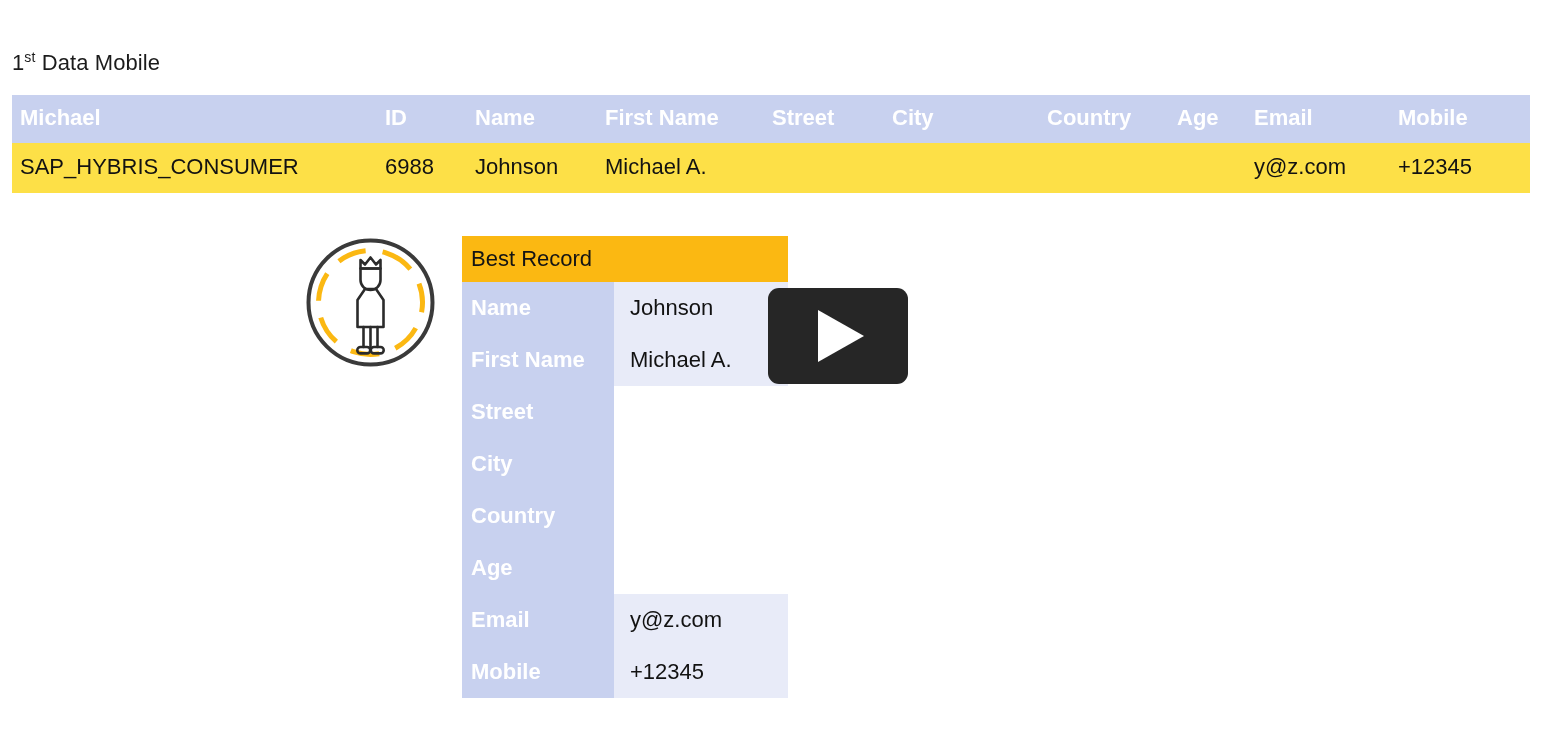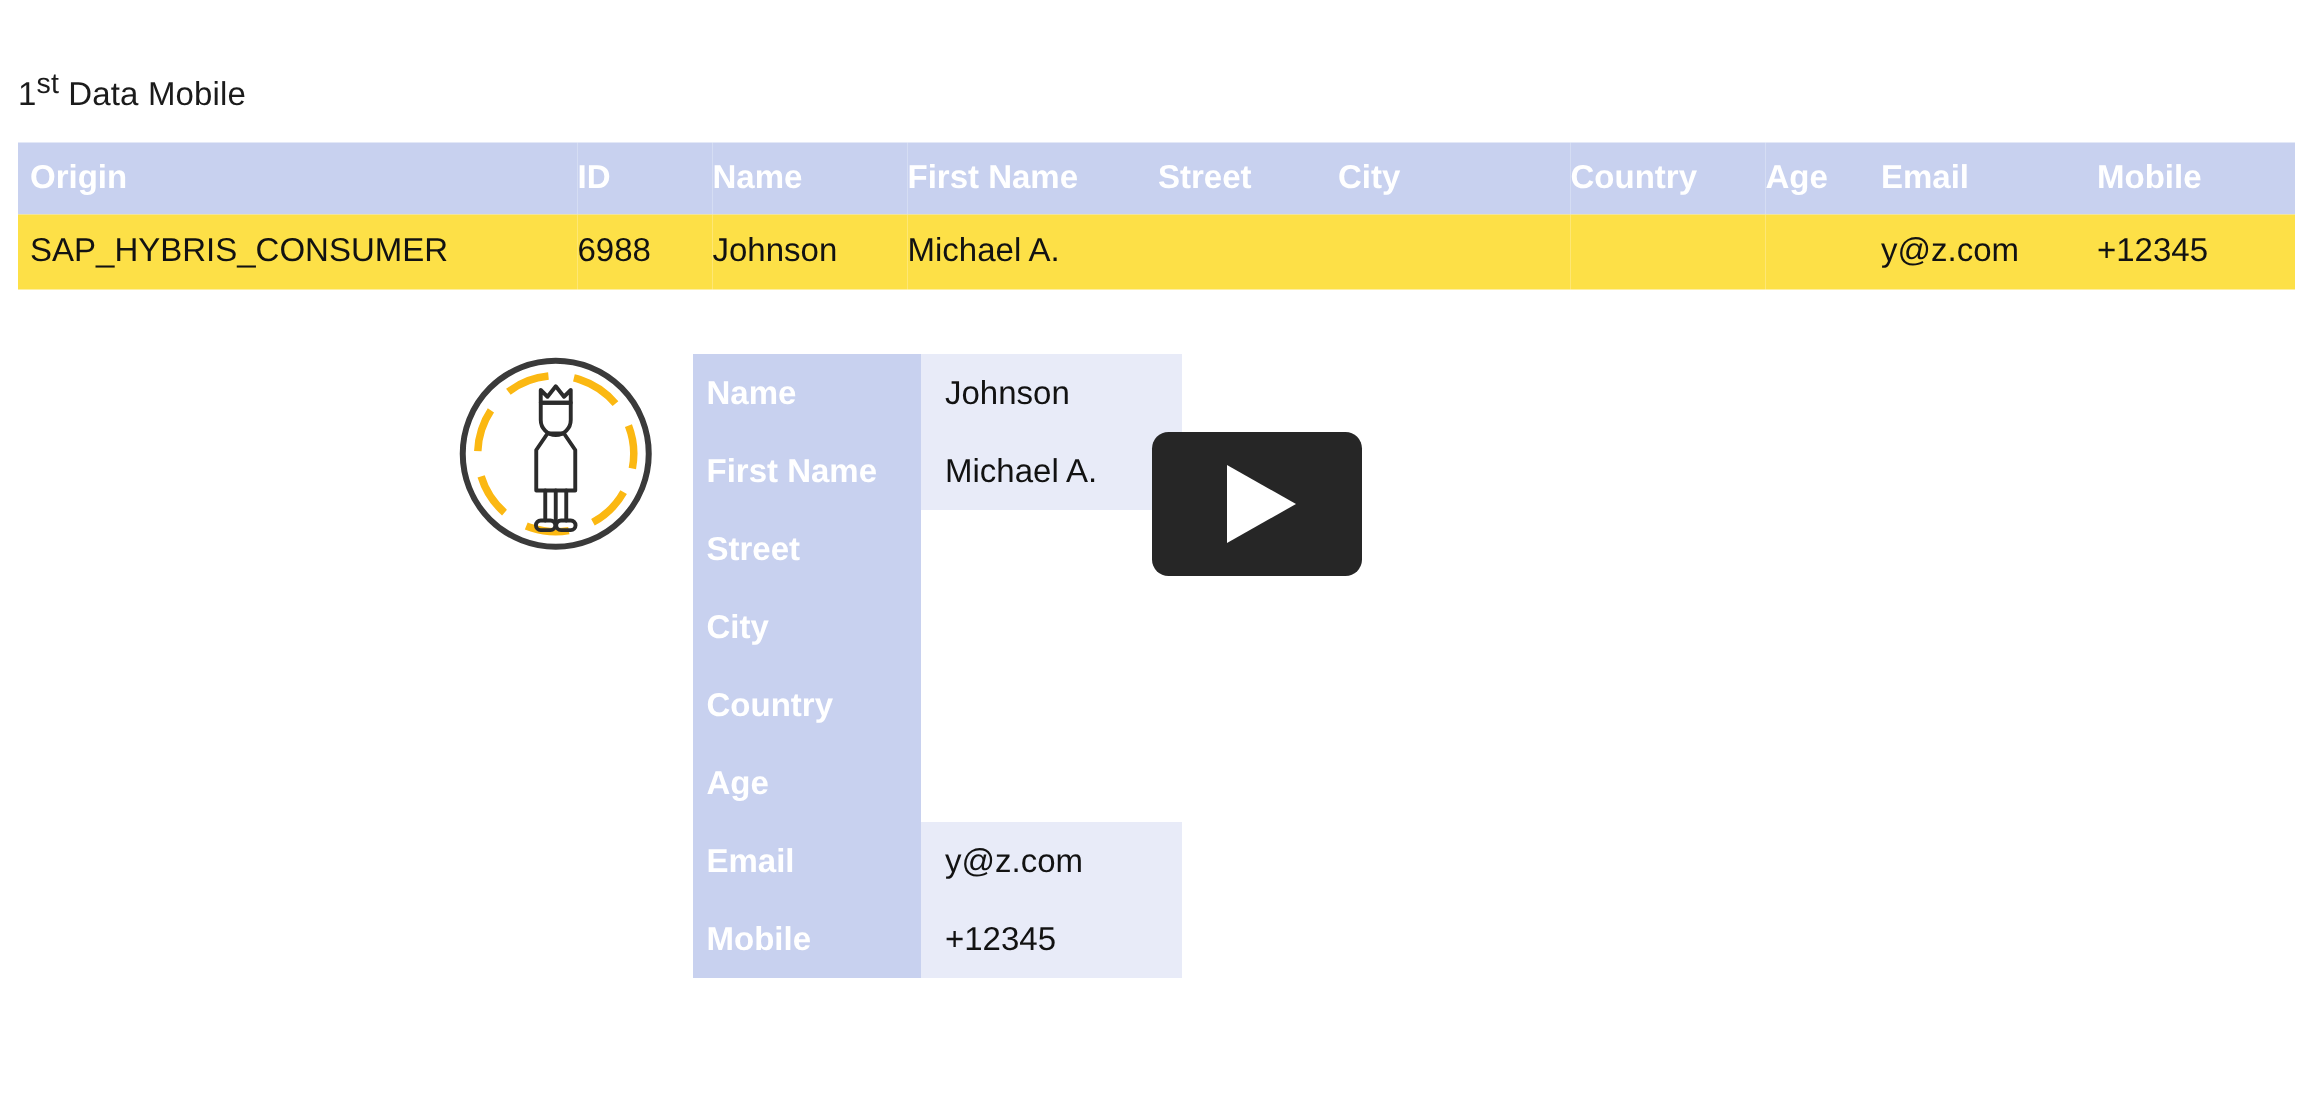--- a/index.html
+++ b/index.html
@@ -20,21 +20,21 @@
   .section-title {
     position: absolute;
     left: 12px;
     top: 50px;
     font-size: 22px;
     color: #1b1b1b;
     letter-spacing: 0.1px;
     white-space: nowrap;
   }
   .section-title sup {
-    font-size: 19px;
+    font-size: 14px;
     vertical-align: super;
     line-height: 0;
   }
 
   
   .record-table {
     position: absolute;
     left: 12px;
     top: 95px;
     width: 1510px;
@@ -157,21 +157,21 @@
 </head>
 <body>
 
 <div class="section-title">
   <span>1</span><sup>st</sup><span> Data Mobile</span>
 </div>
 
 <table class="record-table">
   <thead>
     <tr>
-      <th class="col-origin">Origin</th>
+      <th class="col-origin">Michael</th>
       <th class="col-id">ID</th>
       <th class="col-name">Name</th>
       <th class="col-first">First Name</th>
       <th class="col-street">Street</th>
       <th class="col-city">City</th>
       <th class="col-country">Country</th>
       <th class="col-age">Age</th>
       <th class="col-email">Email</th>
       <th class="col-mobile">Mobile</th>
     </tr>
@@ -211,20 +211,21 @@
       <path d="M67.5 92 L67.5 112"></path>
       <path d="M74.5 92 L74.5 112"></path>
 
       <path d="M57.5 112 L64 112 a3.2 3.2 0 0 1 0 6.4 L57.5 118.4 a3.2 3.2 0 0 1 0 -6.4 Z"></path>
       <path d="M71 112 L77.5 112 a3.2 3.2 0 0 1 0 6.4 L71 118.4 a3.2 3.2 0 0 1 0 -6.4 Z"></path>
     </g>
   </svg>
 </div>
 
 <div class="best-record">
+  <div class="best-record-header">Best Record</div>
 
   <div class="br-row">
     <div class="br-label">Name</div>
     <div class="br-value">Johnson</div>
   </div>
 
   <div class="br-row">
     <div class="br-label">First Name</div>
     <div class="br-value">Michael A.</div>
   </div>

